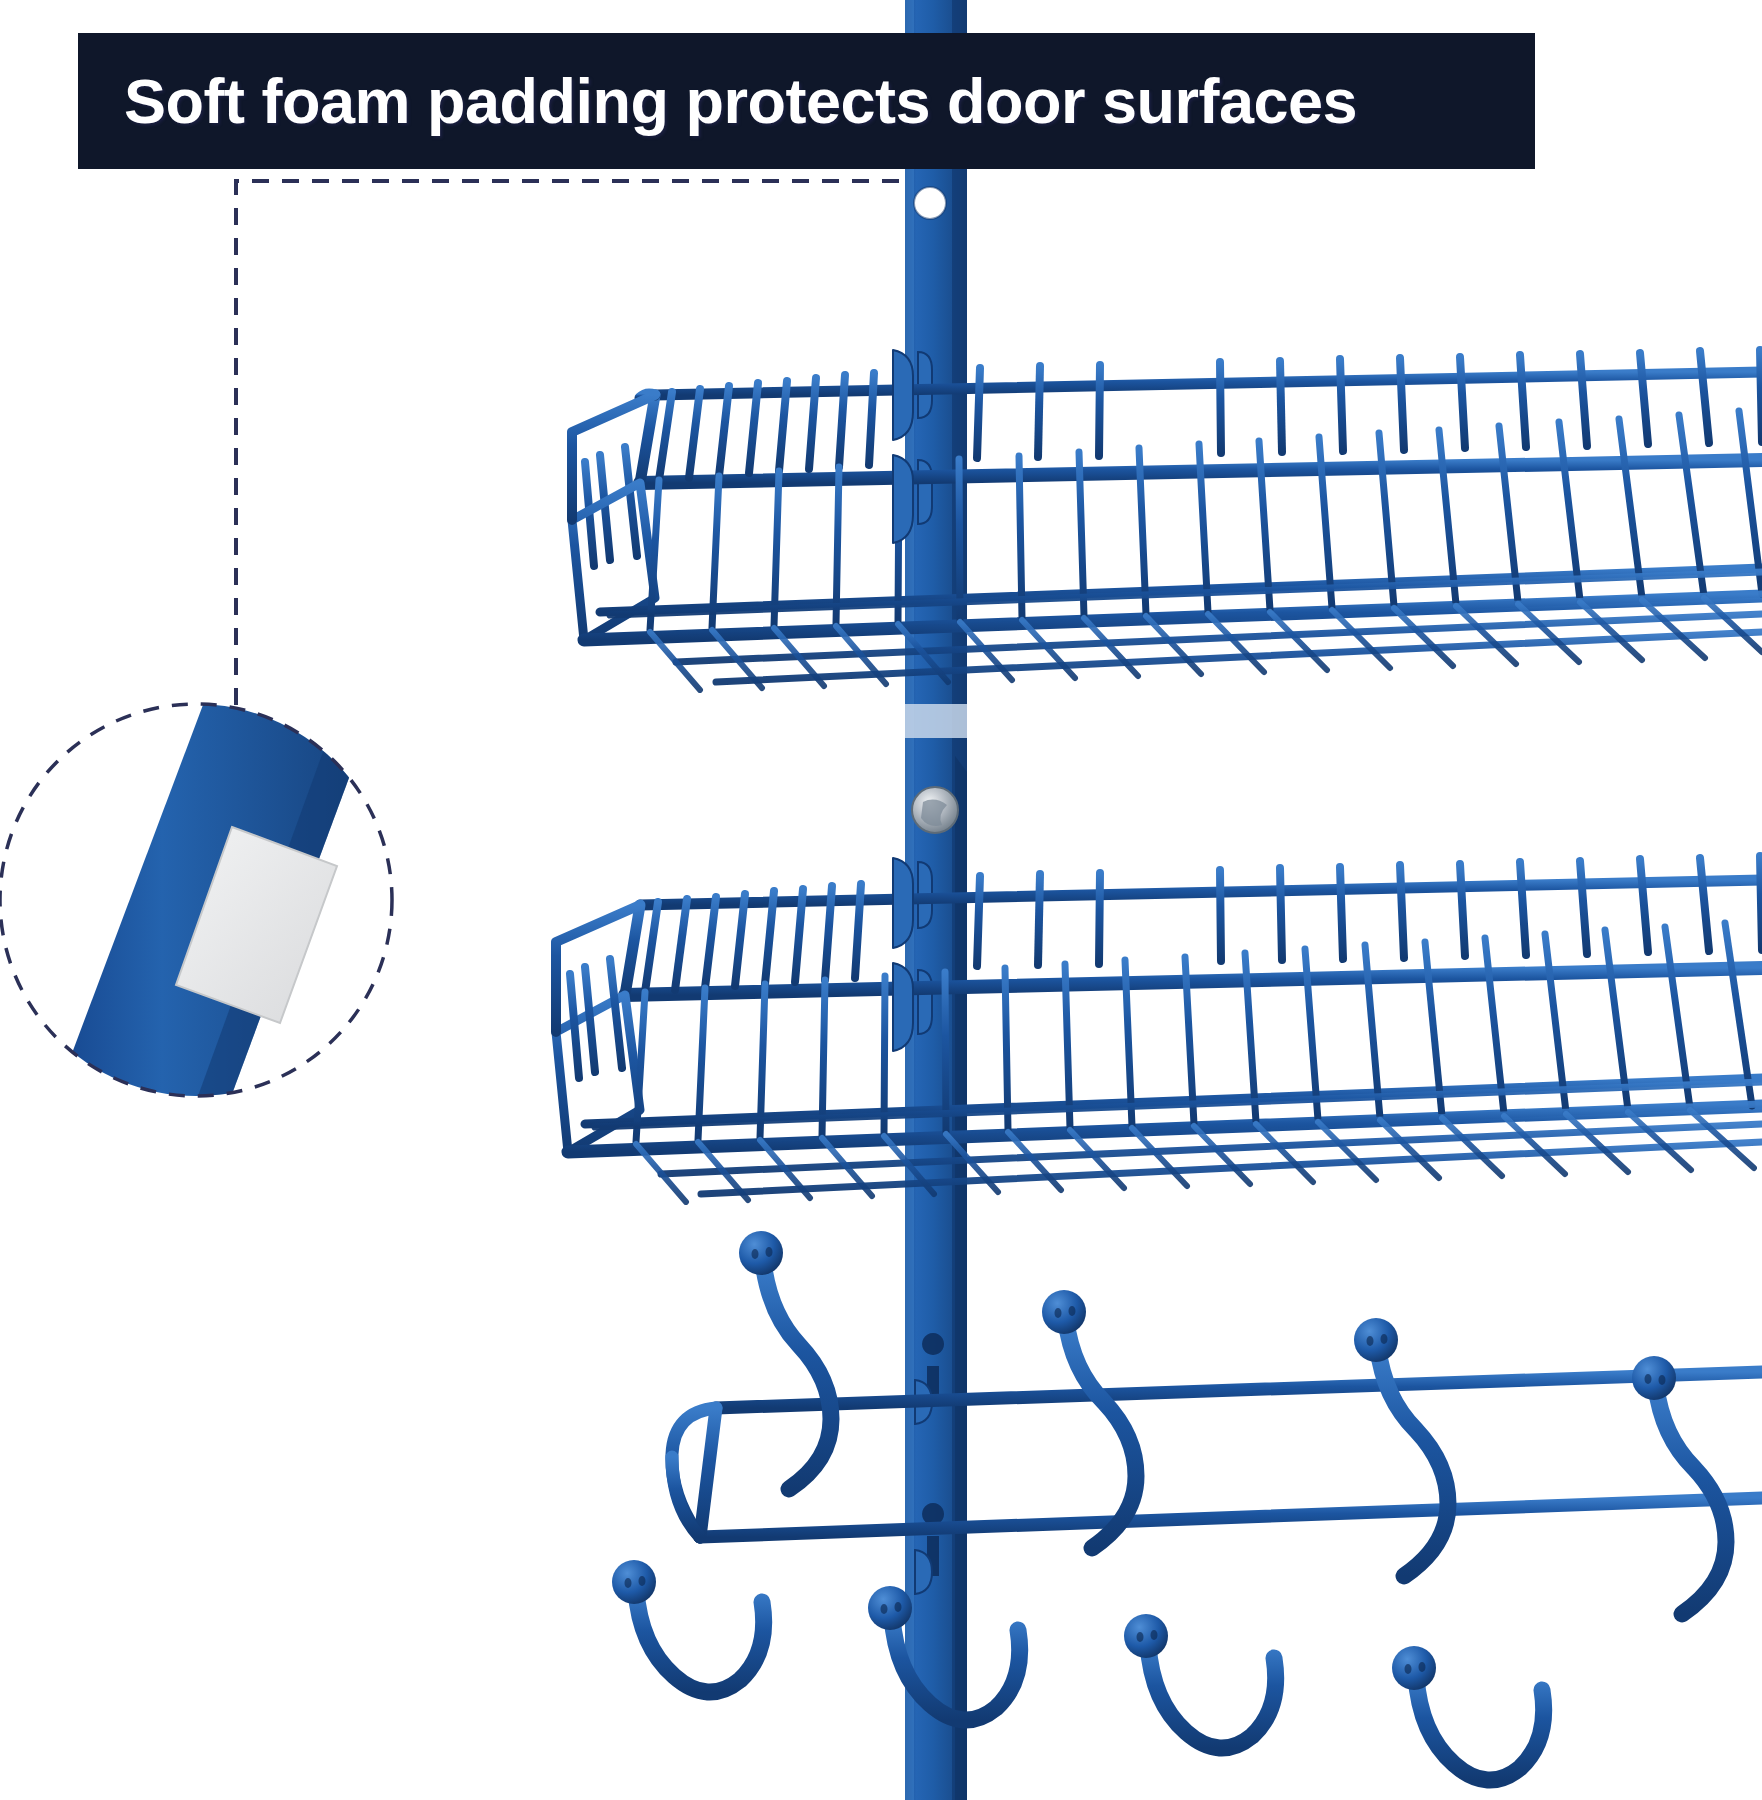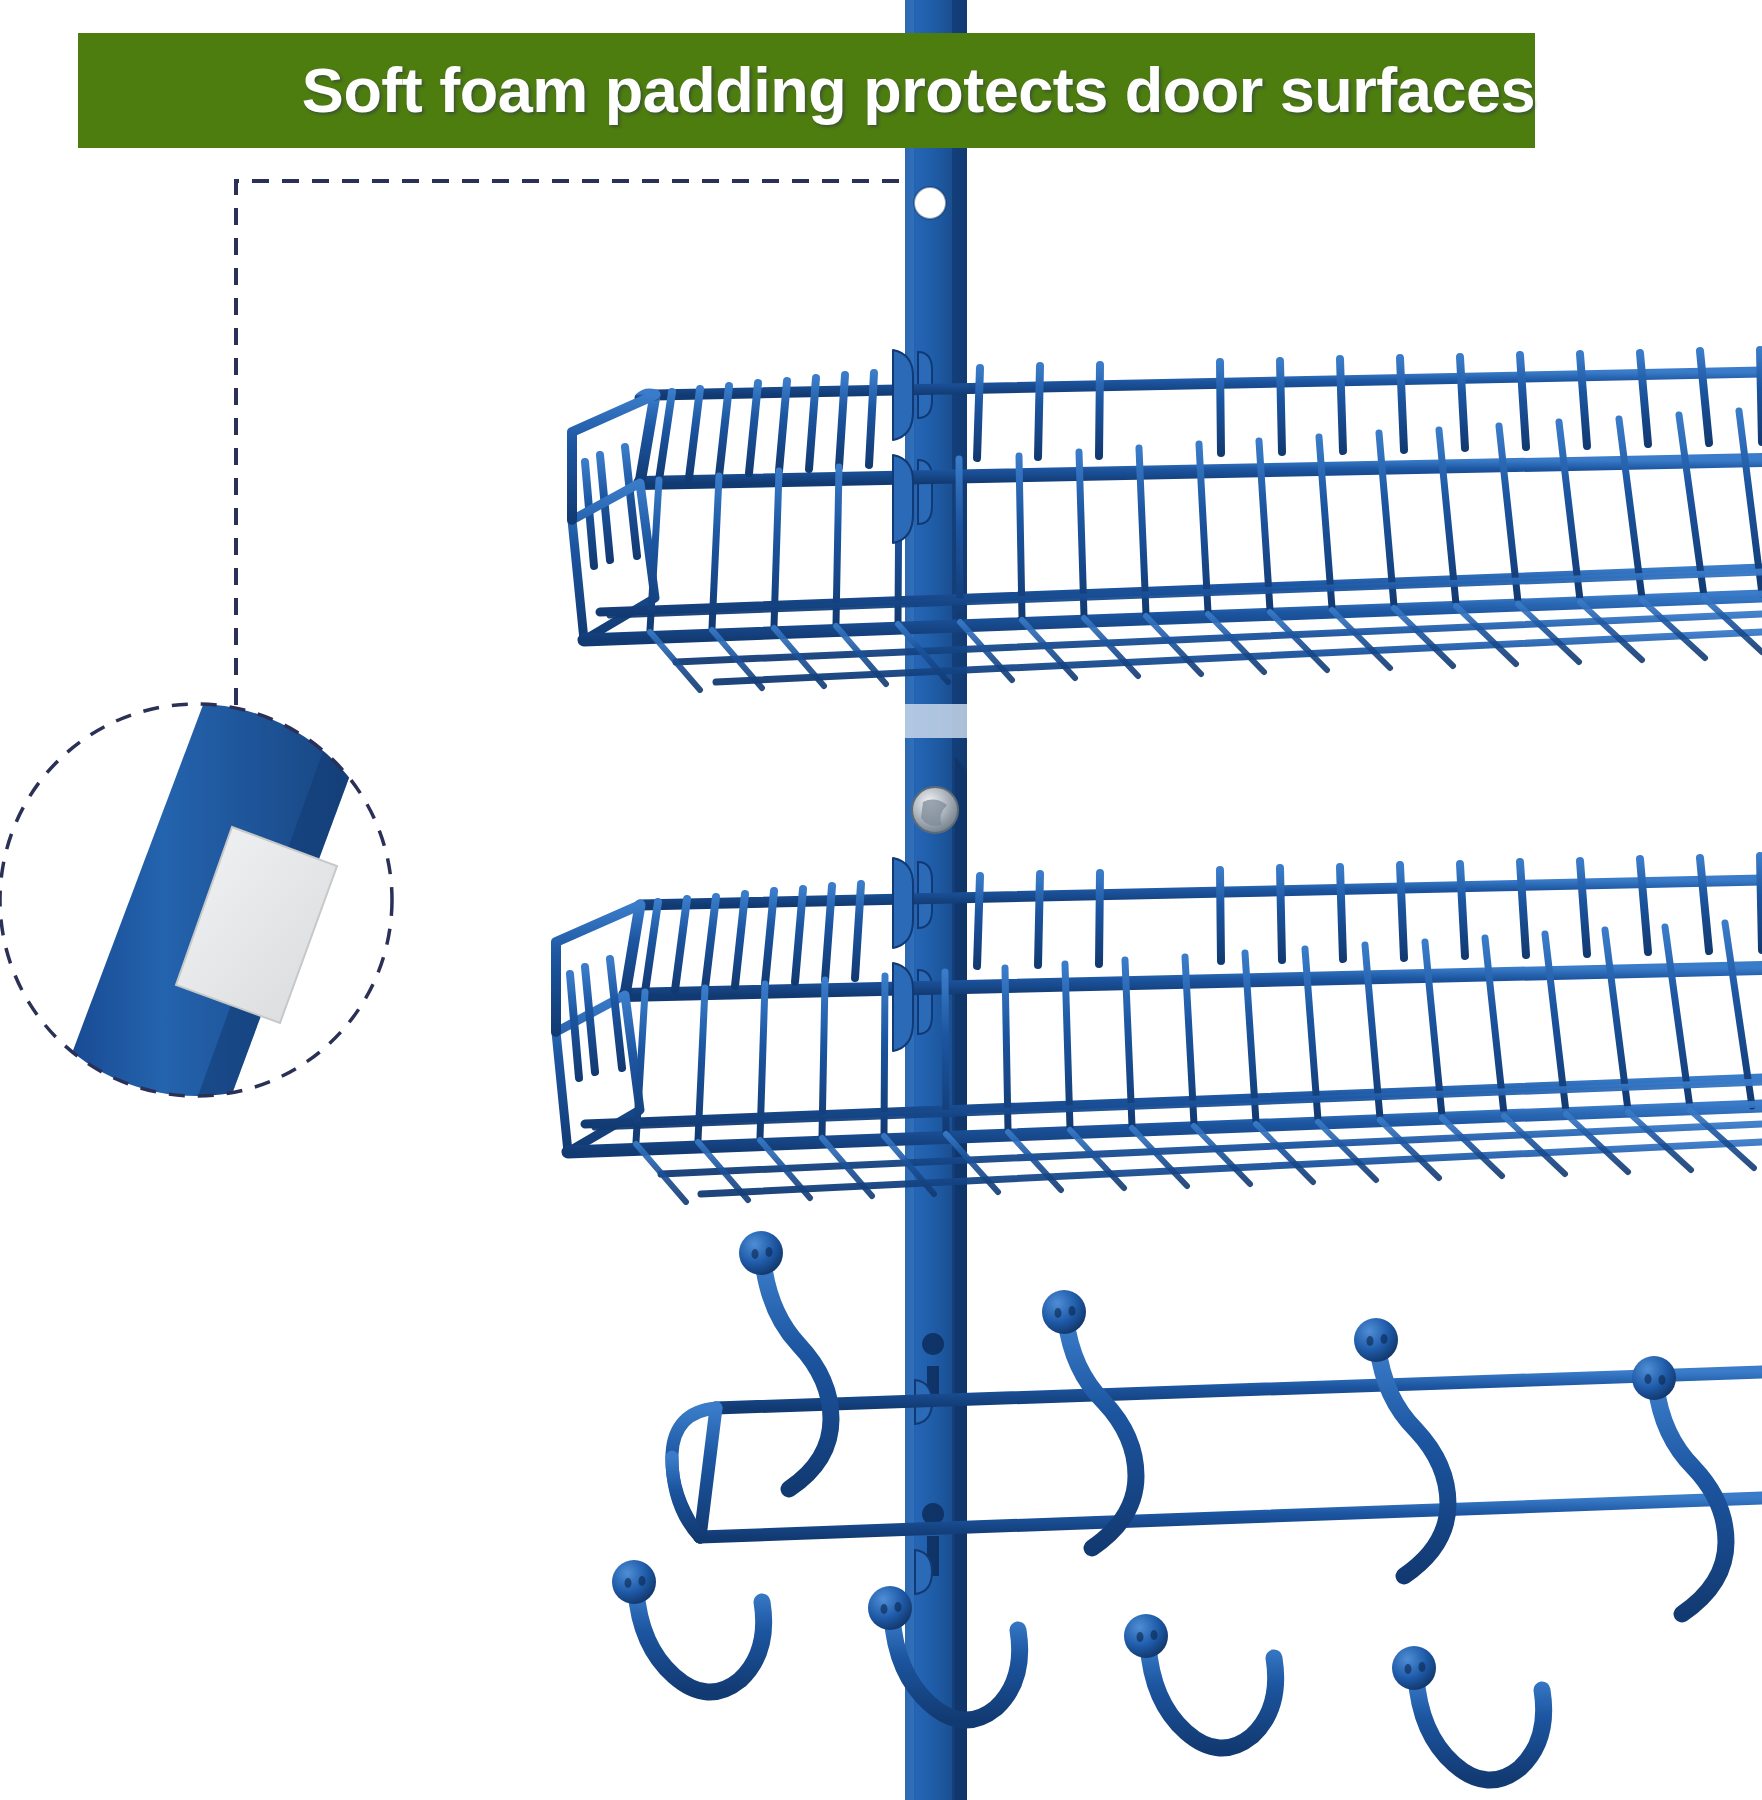--- a/index.html
+++ b/index.html
@@ -8,26 +8,25 @@
     width:1762px;height:1800px;
     background:#ffffff;
     font-family:"Liberation Sans","DejaVu Sans",sans-serif;
     overflow:hidden;position:relative;
   }
   #stage{position:absolute;inset:0;width:1762px;height:1800px;background:#fff;overflow:hidden;}
   #art{position:absolute;left:0;top:0;width:1762px;height:1800px;}
 
   
   .banner{
-    position:absolute;left:78px;top:33px;width:1457px;height:115px;
-    background:#4d7c0f;
+    position:absolute;left:78px;top:33px;width:1457px;height:136px;
+    background:#0f172a;
     display:flex;align-items:center;
     box-sizing:border-box;padding-left:46px;
     z-index:40;
-    justify-content:flex-end;
   }
   .banner-text{
     color:#ffffff;
     font-size:63px;
     font-weight:bold;
     letter-spacing:-0.5px;
     white-space:nowrap;
     line-height:1;
     text-shadow:2px 2px 3px rgba(40,40,90,.45);
     font-family:"Liberation Sans","DejaVu Sans",sans-serif;

